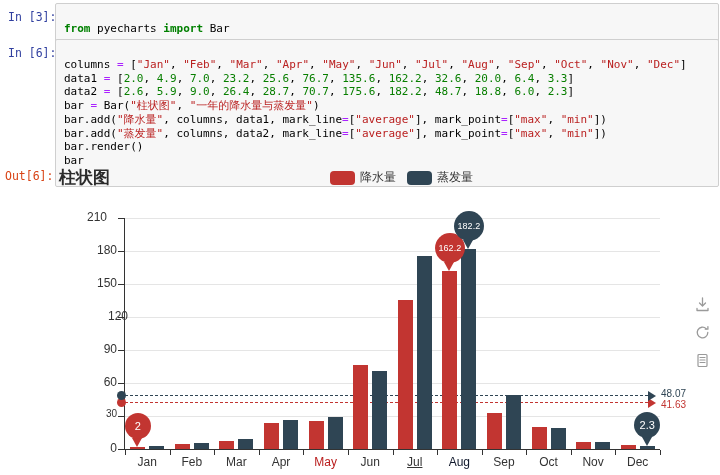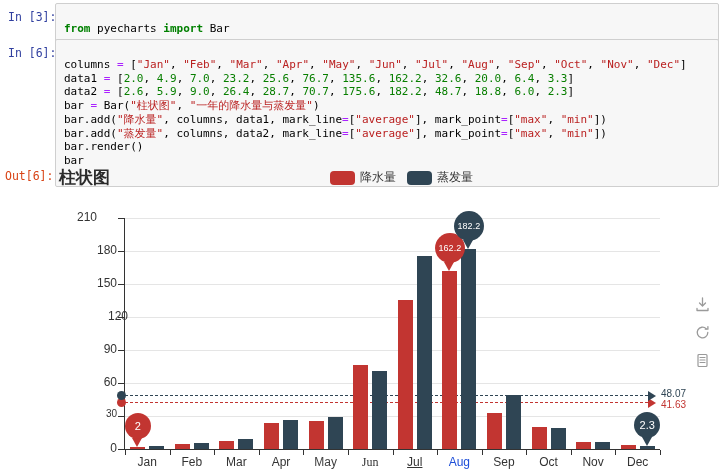--- a/index.html
+++ b/index.html
@@ -89,43 +89,43 @@
       <div style="left: 77px; top: 375px; width: 40px; text-align: right; font-size: 12px; color: rgb(51, 51, 51);">60</div>
       <div style="left: 118px; top: 350px; width: 6px; height: 1px; background: rgb(51, 51, 51);"></div>
       <div style="left: 77px; top: 342px; width: 40px; text-align: right; font-size: 12px; color: rgb(51, 51, 51);">90</div>
       <div style="left: 118px; top: 317px; width: 6px; height: 1px; background: rgb(51, 51, 51);"></div>
       <div style="left: 88px; top: 309px; width: 40px; text-align: right; font-size: 12px; color: rgb(51, 51, 51);">120</div>
       <div style="left: 118px; top: 284px; width: 6px; height: 1px; background: rgb(51, 51, 51);"></div>
       <div style="left: 77px; top: 276px; width: 40px; text-align: right; font-size: 12px; color: rgb(51, 51, 51);">150</div>
       <div style="left: 118px; top: 251px; width: 6px; height: 1px; background: rgb(51, 51, 51);"></div>
       <div style="left: 77px; top: 243px; width: 40px; text-align: right; font-size: 12px; color: rgb(51, 51, 51);">180</div>
       <div style="left: 118px; top: 218px; width: 6px; height: 1px; background: rgb(51, 51, 51);"></div>
-      <div style="left: 77px; top: 210px; width: 40px; text-align: left; font-size: 12px; color: rgb(51, 51, 51);">210</div>
+      <div style="left: 77px; top: 210px; width: 40px; text-align: center; font-size: 12px; color: rgb(51, 51, 51);">210</div>
       <div style="left: 124px; top: 449px; width: 536px; height: 1px; background: rgb(51, 51, 51);"></div>
       <div style="left: 125px; top: 450px; width: 1px; height: 5px; background: rgb(51, 51, 51);"></div>
       <div style="left: 169.583px; top: 450px; width: 1px; height: 5px; background: rgb(51, 51, 51);"></div>
       <div style="left: 214.167px; top: 450px; width: 1px; height: 5px; background: rgb(51, 51, 51);"></div>
       <div style="left: 258.75px; top: 450px; width: 1px; height: 5px; background: rgb(51, 51, 51);"></div>
       <div style="left: 303.333px; top: 450px; width: 1px; height: 5px; background: rgb(51, 51, 51);"></div>
       <div style="left: 347.917px; top: 450px; width: 1px; height: 5px; background: rgb(51, 51, 51);"></div>
       <div style="left: 392.5px; top: 450px; width: 1px; height: 5px; background: rgb(51, 51, 51);"></div>
       <div style="left: 437.083px; top: 450px; width: 1px; height: 5px; background: rgb(51, 51, 51);"></div>
       <div style="left: 481.667px; top: 450px; width: 1px; height: 5px; background: rgb(51, 51, 51);"></div>
       <div style="left: 526.25px; top: 450px; width: 1px; height: 5px; background: rgb(51, 51, 51);"></div>
       <div style="left: 570.833px; top: 450px; width: 1px; height: 5px; background: rgb(51, 51, 51);"></div>
       <div style="left: 615.417px; top: 450px; width: 1px; height: 5px; background: rgb(51, 51, 51);"></div>
       <div style="left: 660px; top: 450px; width: 1px; height: 5px; background: rgb(51, 51, 51);"></div>
       <div style="left: 125.292px; top: 455px; width: 44px; text-align: center; font-size: 12px; color: rgb(51, 51, 51);">Jan</div>
       <div style="left: 169.875px; top: 455px; width: 44px; text-align: center; font-size: 12px; color: rgb(51, 51, 51);">Feb</div>
       <div style="left: 214.458px; top: 455px; width: 44px; text-align: center; font-size: 12px; color: rgb(51, 51, 51);">Mar</div>
       <div style="left: 259.042px; top: 455px; width: 44px; text-align: center; font-size: 12px; color: rgb(51, 51, 51);">Apr</div>
-      <div style="left: 303.625px; top: 455px; width: 44px; text-align: center; font-size: 12px; color: #404040;">May</div>
-      <div style="left: 348.208px; top: 455px; width: 44px; text-align: center; font-size: 12px; color: rgb(51, 51, 51); font-family: Liberation Serif, serif;">Jun</div>
+      <div style="left: 303.625px; top: 455px; width: 44px; text-align: center; font-size: 12px; color: #b91c1c;">May</div>
+      <div style="left: 348.208px; top: 455px; width: 44px; text-align: center; font-size: 12px; color: rgb(51, 51, 51);">Jun</div>
       <div style="left: 392.792px; top: 455px; width: 44px; text-align: center; font-size: 12px; color: rgb(51, 51, 51); text-decoration: underline;">Jul</div>
-      <div style="left: 437.375px; top: 455px; width: 44px; text-align: center; font-size: 12px; color: #1d4ed8;">Aug</div>
+      <div style="left: 437.375px; top: 455px; width: 44px; text-align: center; font-size: 12px; color: #0f172a;">Aug</div>
       <div style="left: 481.958px; top: 455px; width: 44px; text-align: center; font-size: 12px; color: rgb(51, 51, 51);">Sep</div>
       <div style="left: 526.542px; top: 455px; width: 44px; text-align: center; font-size: 12px; color: rgb(51, 51, 51);">Oct</div>
       <div style="left: 571.125px; top: 455px; width: 44px; text-align: center; font-size: 12px; color: rgb(51, 51, 51);">Nov</div>
       <div style="left: 615.708px; top: 455px; width: 44px; text-align: center; font-size: 12px; color: rgb(51, 51, 51);">Dec</div>
       <div style="left: 125px; top: 402.207px; width: 523px; border-top: 1px dashed rgb(194, 53, 49);"></div>
       <div style="left: 117px; top: 398.207px; width: 9px; height: 9px; border-radius: 50%; background: rgb(194, 53, 49);"></div>
       <div style="left: 648px; top: 398.207px; width: 0px; height: 0px; border-top: 5px solid transparent; border-bottom: 5px solid transparent; border-left: 8px solid rgb(194, 53, 49);"></div>
       <div style="left: 661px; top: 399.207px; font-size: 10px; color: rgb(194, 53, 49);">41.63</div>
       <div style="left: 125px; top: 395.123px; width: 523px; border-top: 1px dashed rgb(47, 69, 84);"></div>
       <div style="left: 117px; top: 391.123px; width: 9px; height: 9px; border-radius: 50%; background: rgb(47, 69, 84);"></div>

